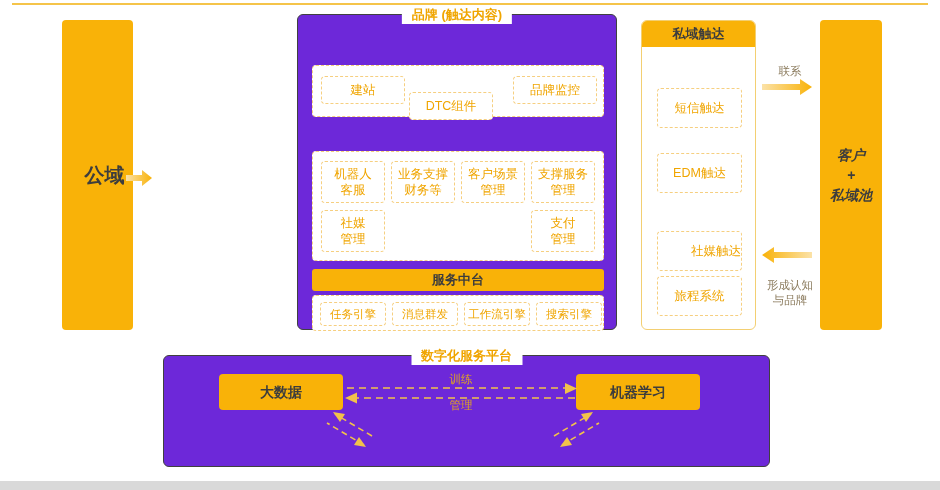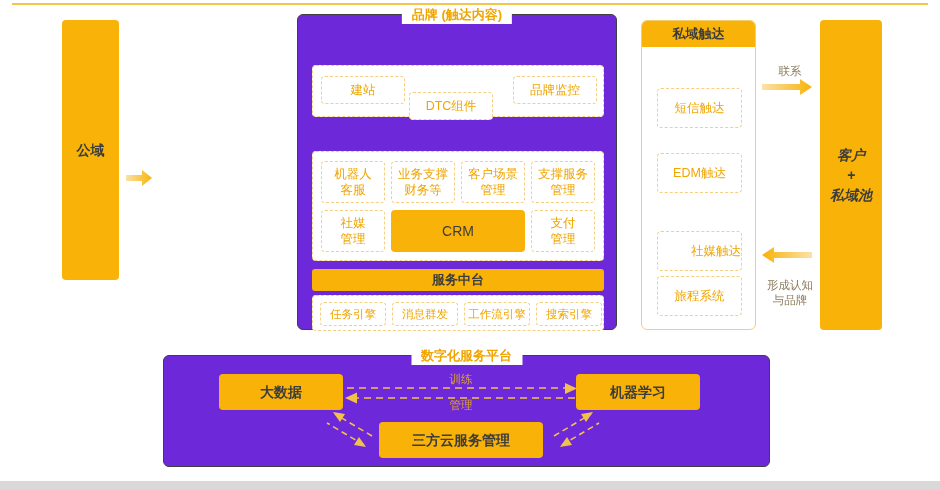--- a/index.html
+++ b/index.html
@@ -150,21 +150,21 @@
     pointer-events: none;
   }
 </style>
 </head>
 <body>
 
 <div id="stage">
 
   <div class="top-rule"></div>
 
-  <div class="solid-block" style="left:62px; top:20px; width:57px; height:260px; font-size:14px;">
+  <div class="solid-block" style="left:62px; top:20px; width:57px; height:310px; font-size:20px;padding-left:14px;">
     <span style="white-space:pre-line;">公域</span>
   </div>
 
 
   <div class="group" style="left:297px; top:14px; width:320px; height:316px;">
     <div class="group-caption">品牌 (触达内容)</div>
 
     <div class="band" style="left:14px; top:24px; width:292px; height:78px;">
       <div class="band-body" style="top:26px; height:52px;">
         <div class="dash-item" style="left:8px; top:10px; width:84px; height:28px;">
@@ -195,23 +195,20 @@
 管理</span>
         </div>
         <div class="dash-item" style="left:218px; top:9px; width:64px; height:42px;">
           <span style="white-space:pre-line;">支撑服务
 管理</span>
         </div>
 
         <div class="dash-item" style="left:8px; top:58px; width:64px; height:42px;">
           <span style="white-space:pre-line;">社媒
 管理</span>
-        </div>
-        <div class="solid-block" style="left:78px; top:58px; width:134px; height:42px; font-size:14px; font-weight:normal;">
-          <span>CRM</span>
         </div>
         <div class="dash-item" style="left:218px; top:58px; width:64px; height:42px;">
           <span style="white-space:pre-line;">支付
 管理</span>
         </div>
       </div>
     </div>
 
     <div class="band" style="left:14px; top:254px; width:292px; height:62px;">
       <div class="band-head">服务中台</div>
@@ -266,23 +263,20 @@
     <div class="group-caption">数字化服务平台</div>
 
     <div class="solid-block" style="left:55px; top:18px; width:124px; height:36px; font-size:14px;">
       <span>大数据</span>
     </div>
 
     <div class="solid-block" style="left:412px; top:18px; width:124px; height:36px; font-size:14px;">
       <span>机器学习</span>
     </div>
 
-    <div class="solid-block" style="left:215px; top:66px; width:164px; height:36px; font-size:14px;">
-      <span>三方云服务管理</span>
-    </div>
 
     <div class="arrow-label" style="left:262px; top:16px; width:70px; color:#e0a520;">
       <span>训练</span>
     </div>
     <div class="arrow-label" style="left:262px; top:42px; width:70px; color:#e0a520;">
       <span>管理</span>
     </div>
   </div>
 
   <svg class="svg-layer" viewBox="0 0 940 490">

